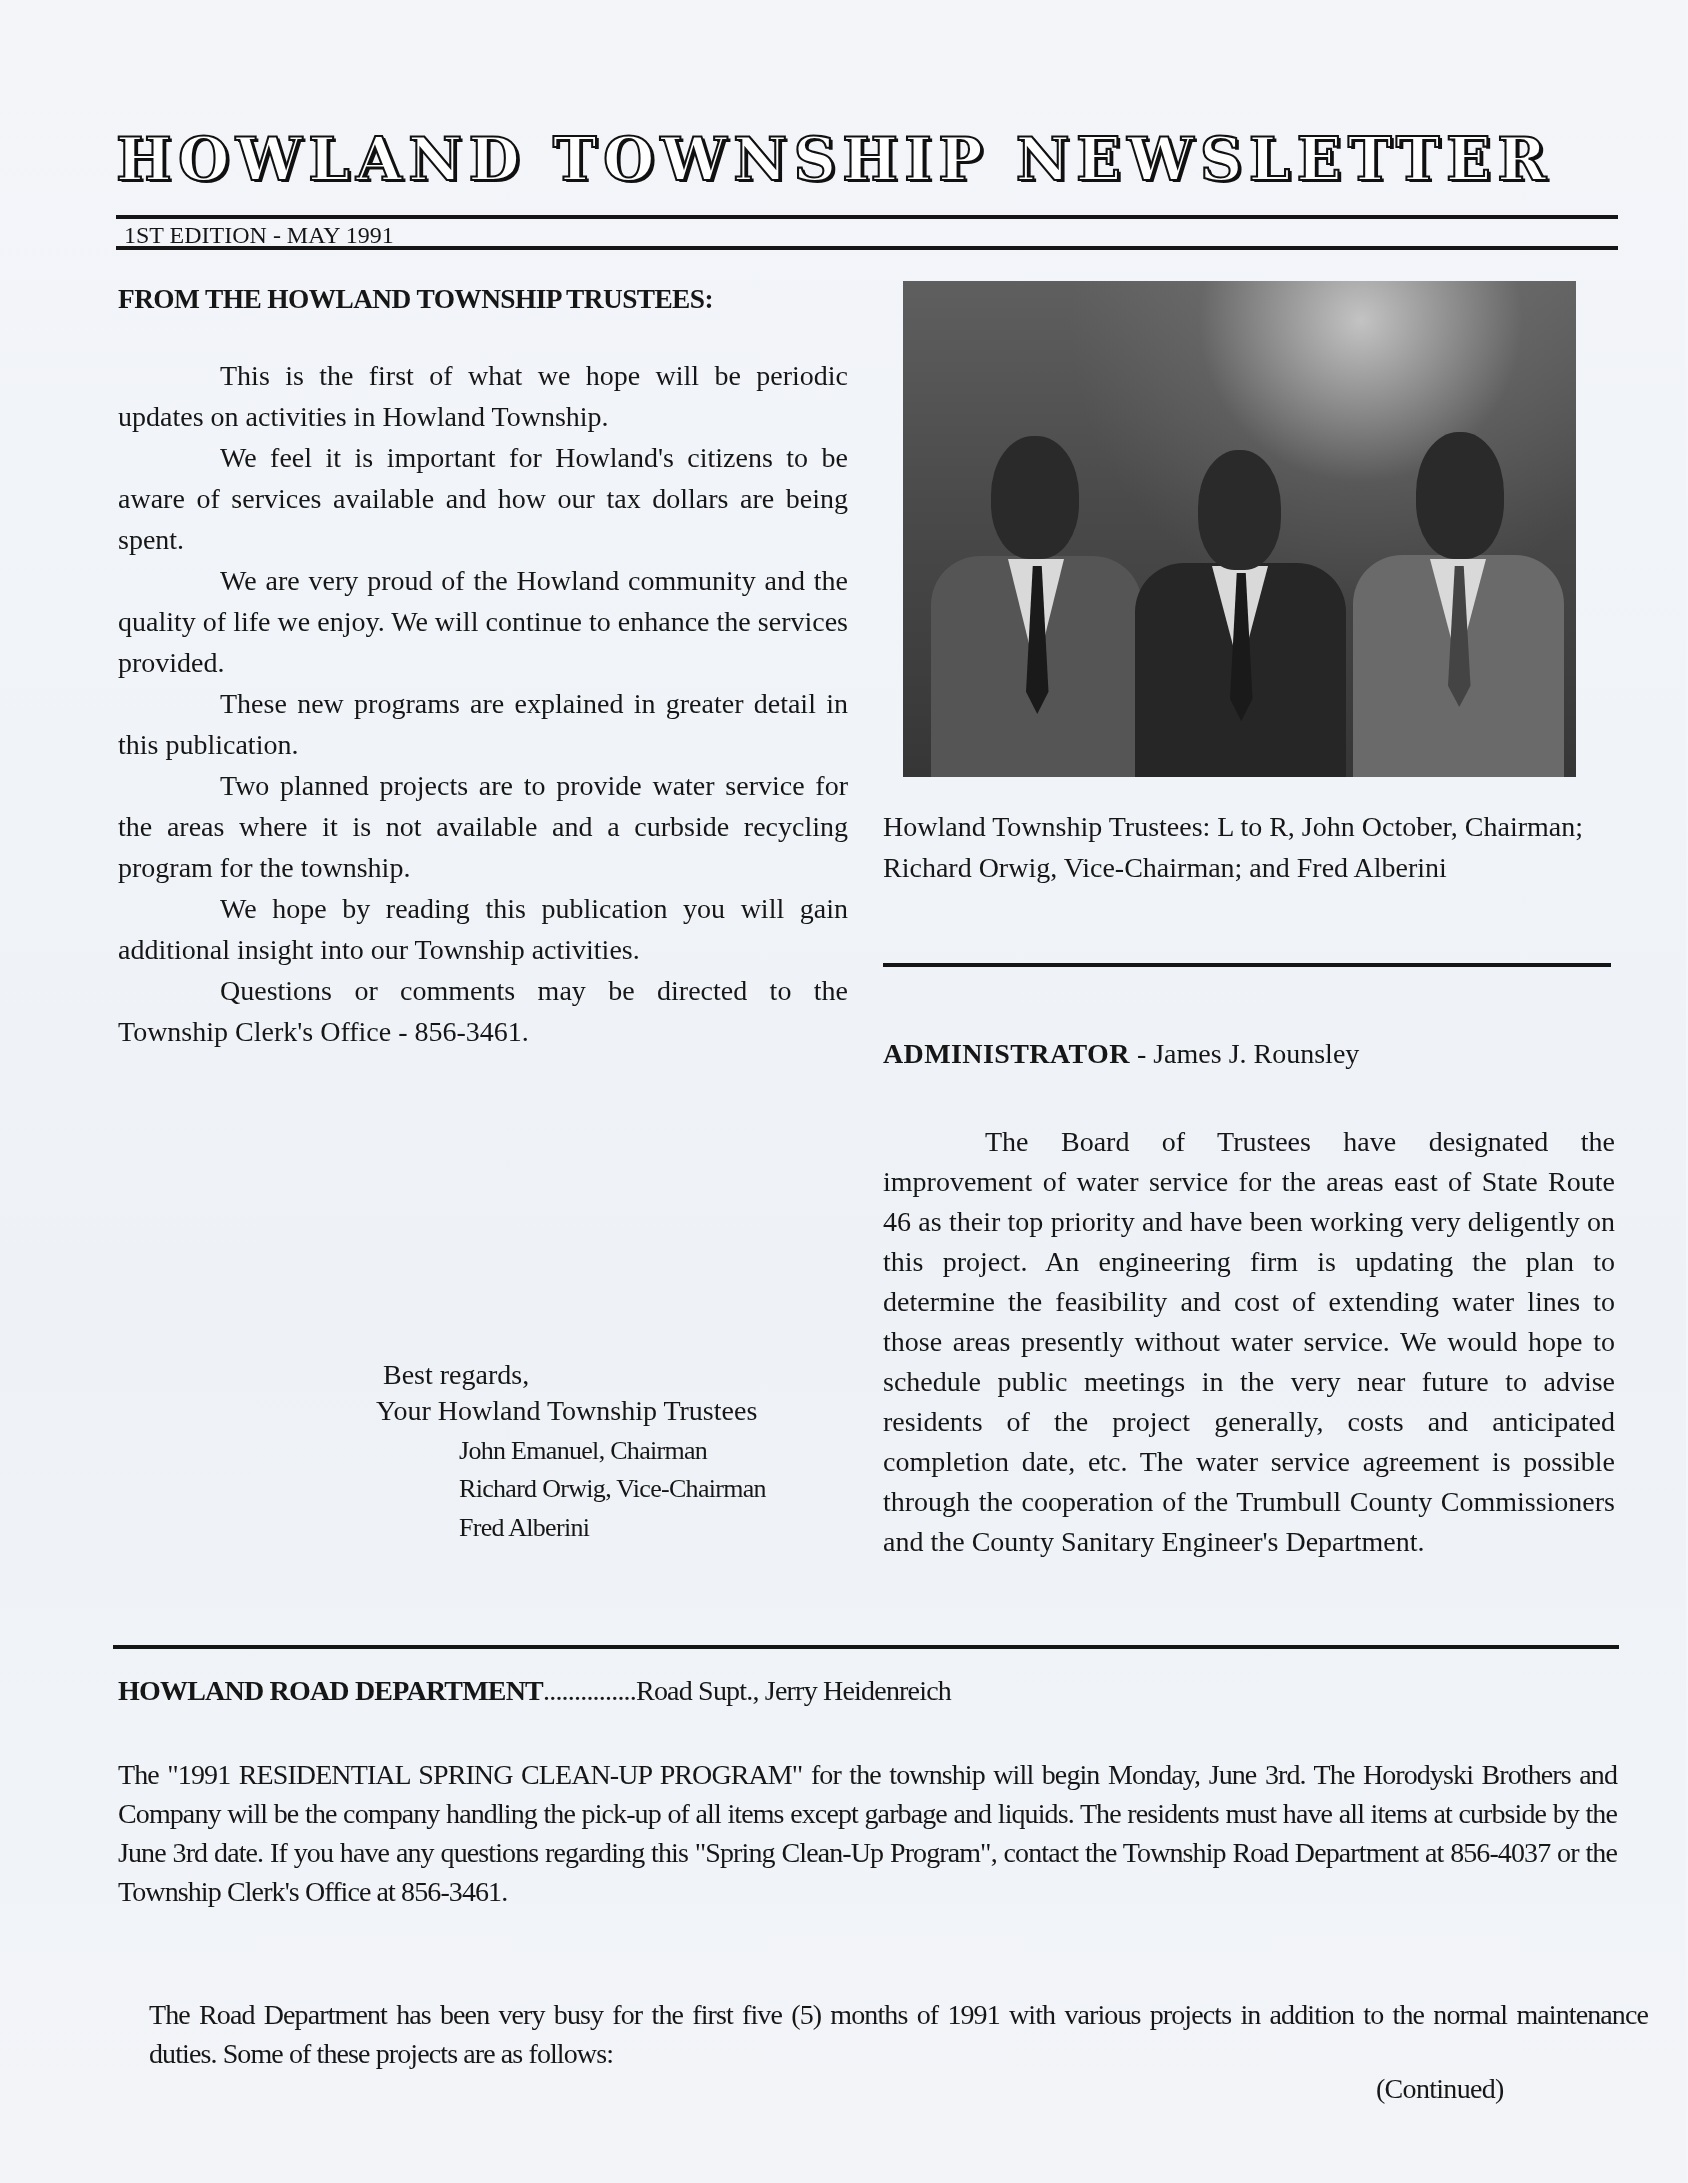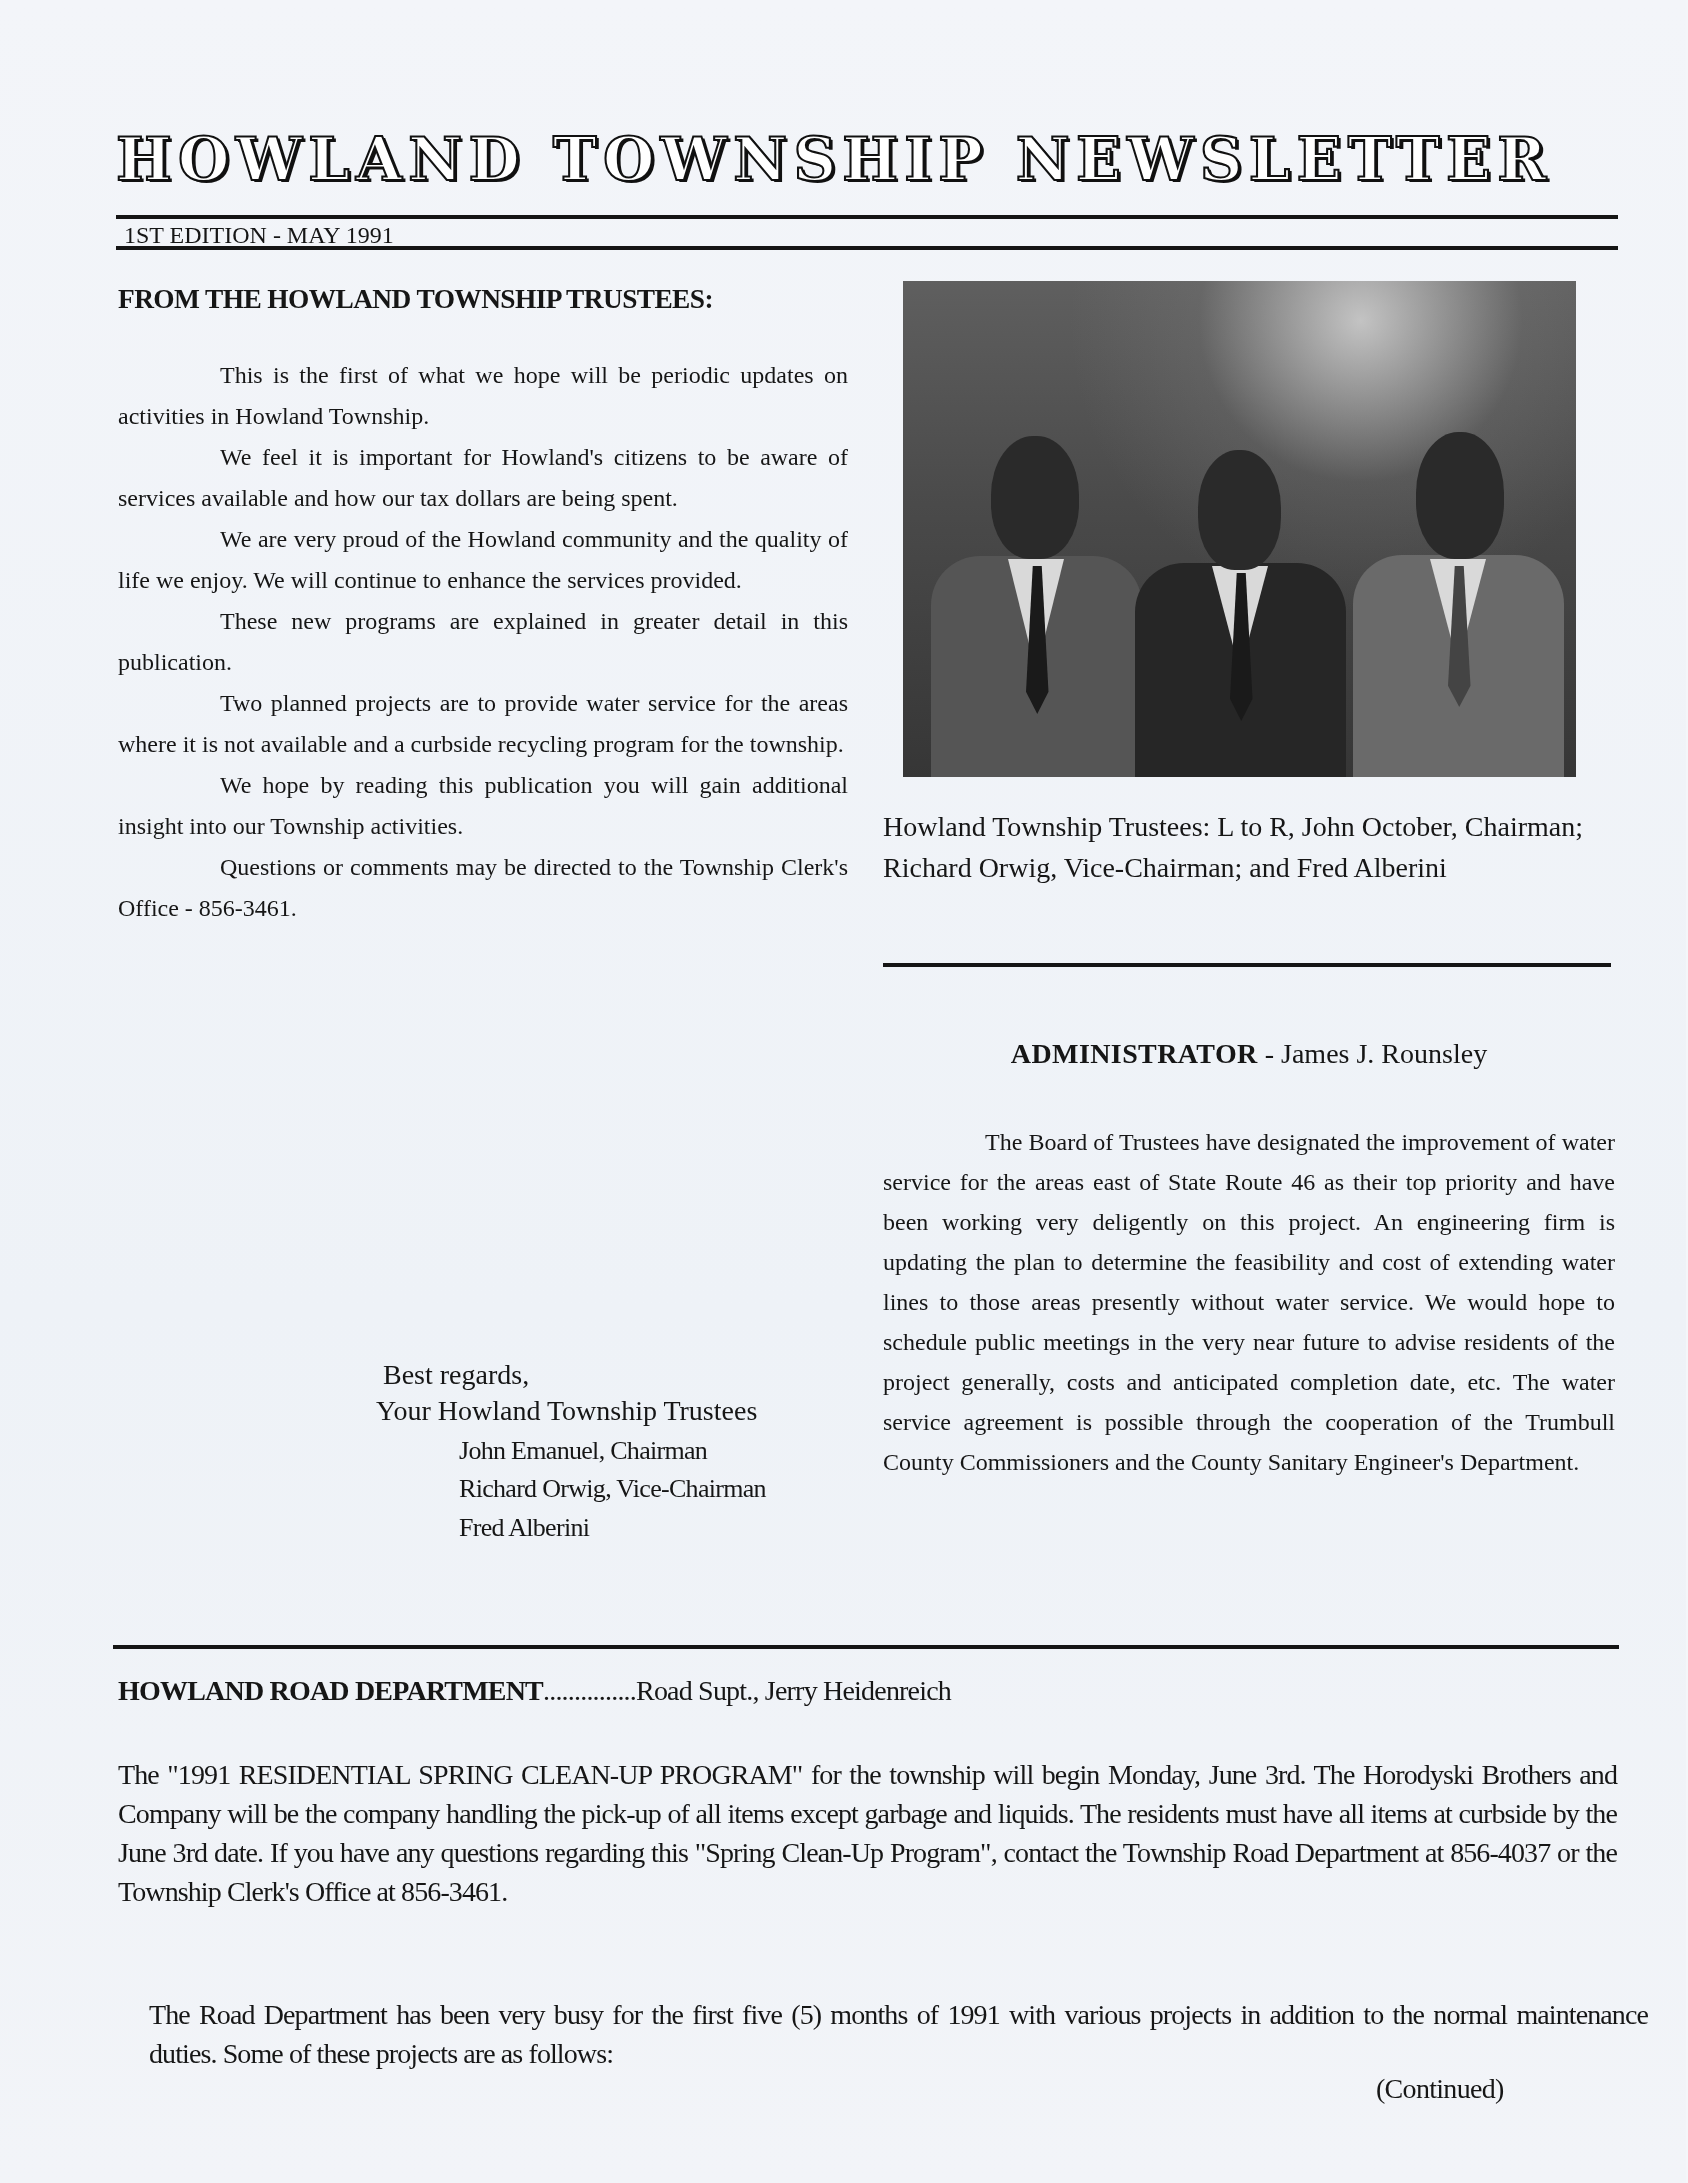--- a/index.html
+++ b/index.html
@@ -27,21 +27,21 @@
     position: absolute; left: 124px; top: 221px;
     font-size: 24px; letter-spacing: 0px; line-height: 28px;
   }
   .col-left { position: absolute; left: 118px; top: 281px; width: 730px; }
   .col-right { position: absolute; left: 883px; width: 732px; }
   .section-heading {
     font-weight: bold; font-size: 27.4px; letter-spacing: -0.6px;
     line-height: 35px; white-space: nowrap;
   }
   .body-text {
-    font-size: 24px; line-height: 41px;
+    font-size: 28px; line-height: 41px;
     text-align: justify;
   }
   .para { margin: 0; text-indent: 102px; }
   .signoff { position: absolute; font-size: 28px; line-height: 41px; white-space: nowrap; }
   .sig-names { font-size: 26px; letter-spacing: -0.7px; }
   .photo {
     position: absolute; left: 903px; top: 281px; width: 673px; height: 496px;
     background:
       radial-gradient(ellipse at 68% 8%, rgba(230,230,230,0.75) 0%, rgba(140,140,140,0.2) 25%, rgba(0,0,0,0) 45%),
       linear-gradient(180deg, #5f5f5f 0%, #4a4a4a 45%, #363636 100%);
@@ -115,21 +115,21 @@
       <div class="tie" style="left:95px; top:134px; width:22.5px; height:141px; background:#444;"></div>
       <div class="head" style="left:63px; top:0; width:88px; height:127px;"></div>
     </div>
   </div>
 
   <div class="col-right caption" style="top:806px; width:732px;">Howland Township Trustees:  L to R,  John October, Chairman;  Richard Orwig,  Vice-Chairman;  and Fred Alberini</div>
 
   <div class="rule" style="left:883px; top:963px; width:728px; height:3.5px;"></div>
 
   <div class="col-right" style="top:1036px;">
-    <div style="white-space:nowrap; font-size:28px; line-height:35px;text-align:center;">
+    <div style="white-space:nowrap; font-size:28px; line-height:35px;">
       <span style="font-weight:bold; letter-spacing:0.4px;">ADMINISTRATOR</span><span> - James J. Rounsley</span>
     </div>
     <div class="body-text" style="margin-top:51px; width:732px; line-height:40px;">
       <p class="para">The Board of Trustees have designated the improvement of water service for the areas east of State Route 46 as their top priority and have been working very deligently on this project. An engineering firm is updating the plan to determine the feasibility and cost of extending water lines to those areas presently without water service. We would hope to schedule public meetings in the very near future to advise residents of the project generally, costs and anticipated completion date, etc.  The water service agreement is possible through the cooperation of the Trumbull County Commissioners and the County Sanitary Engineer's Department.</p>
     </div>
   </div>
 
   <div class="rule" style="left:113px; top:1645px; width:1506px; height:4.2px;"></div>
 
   <div class="road-heading">

